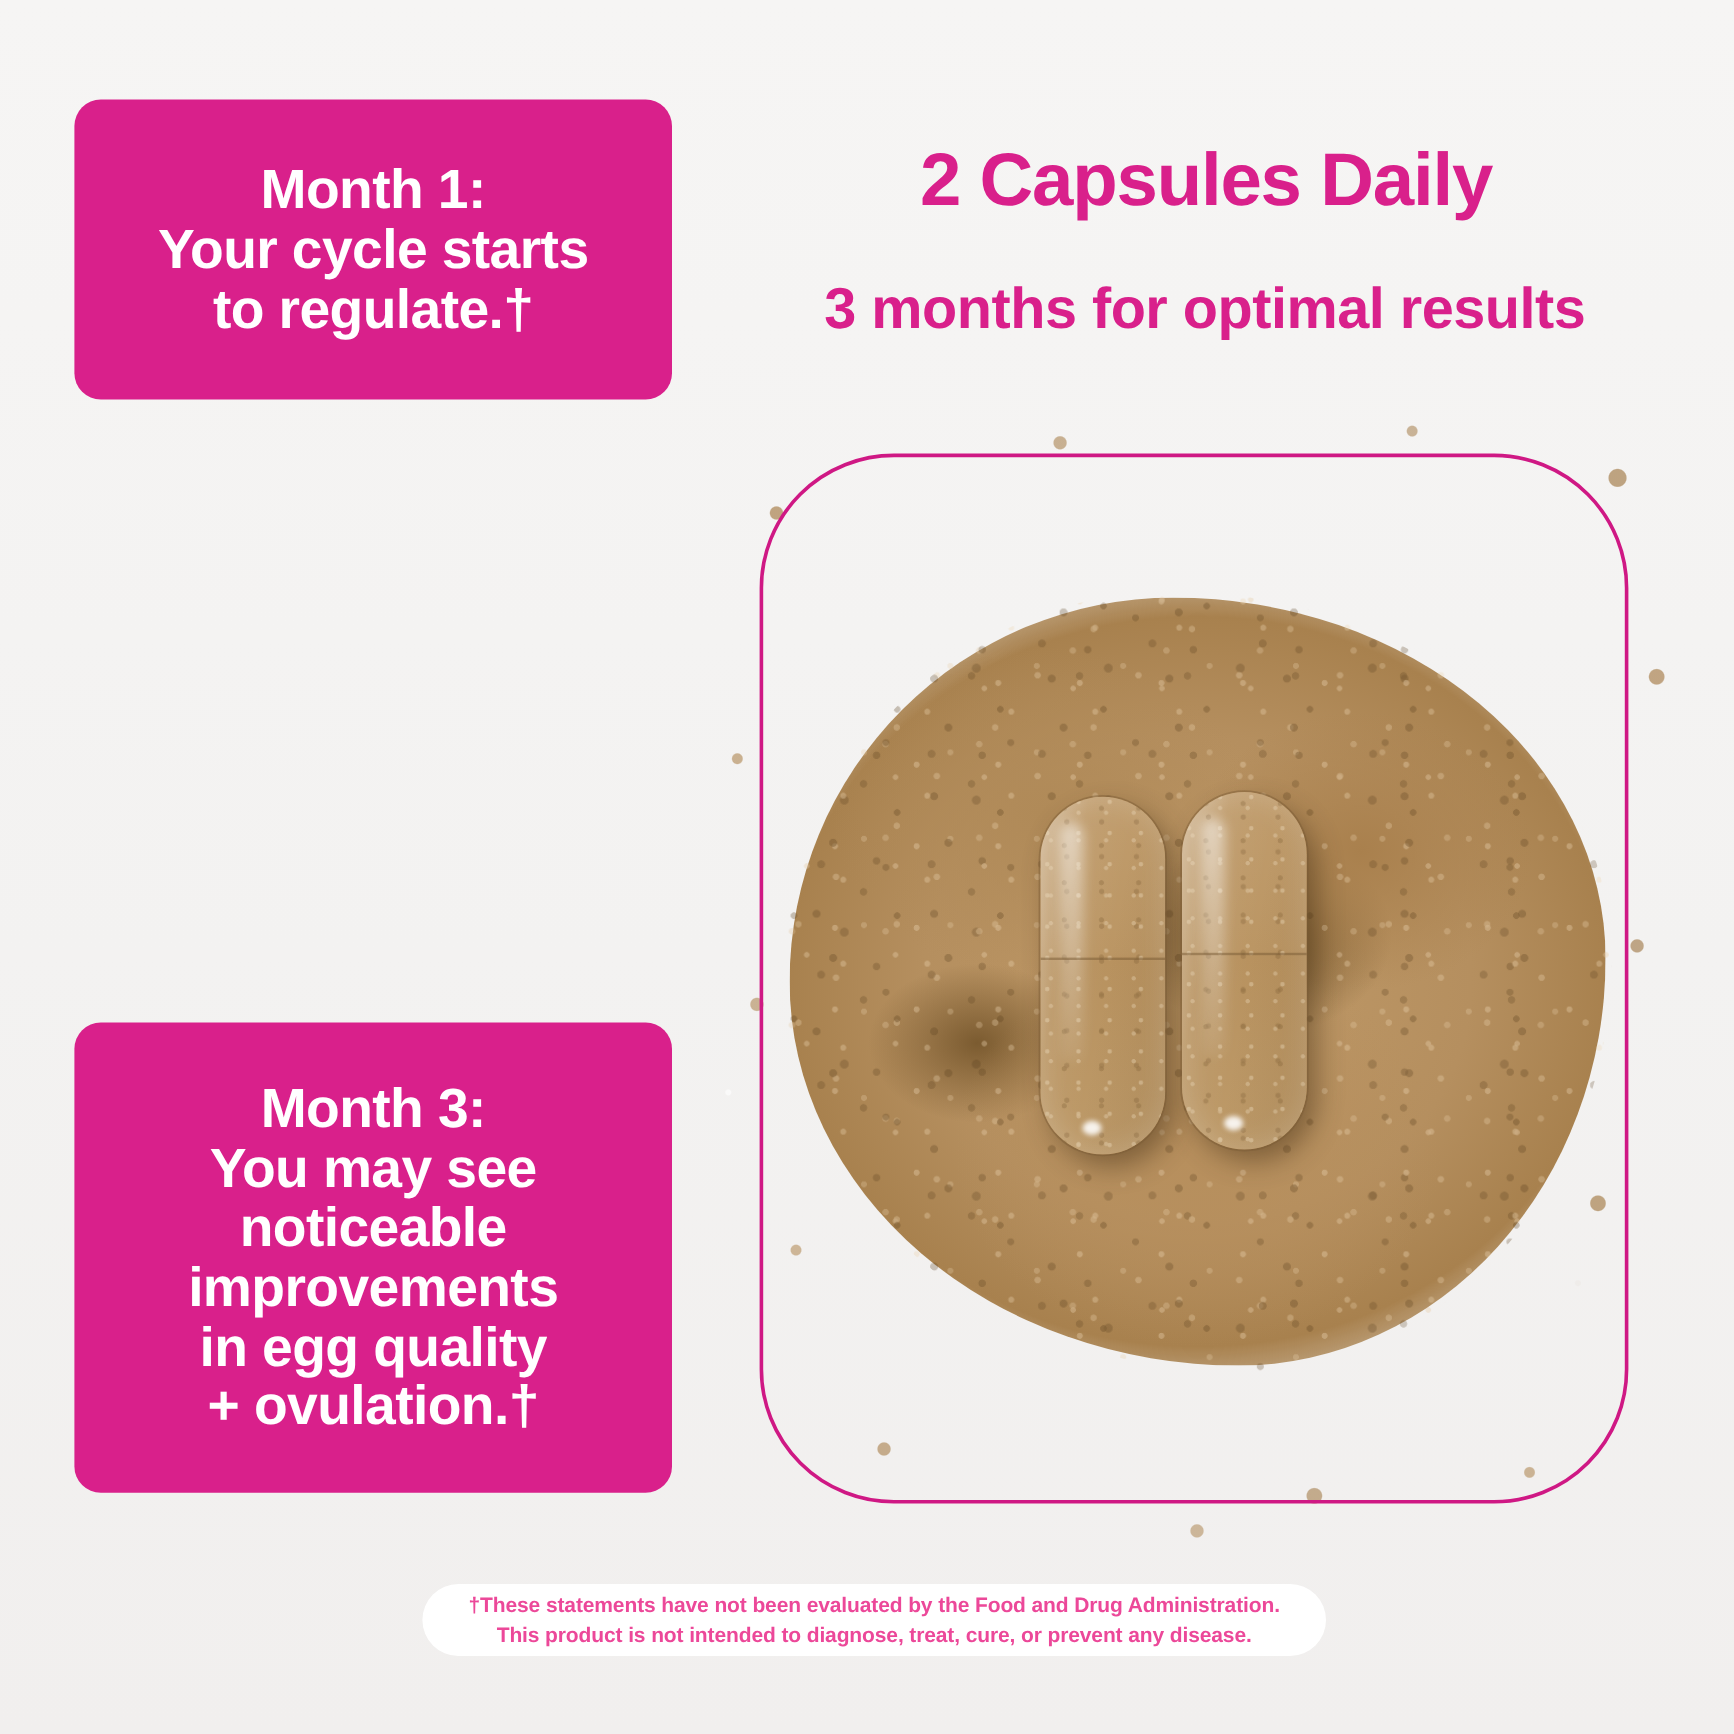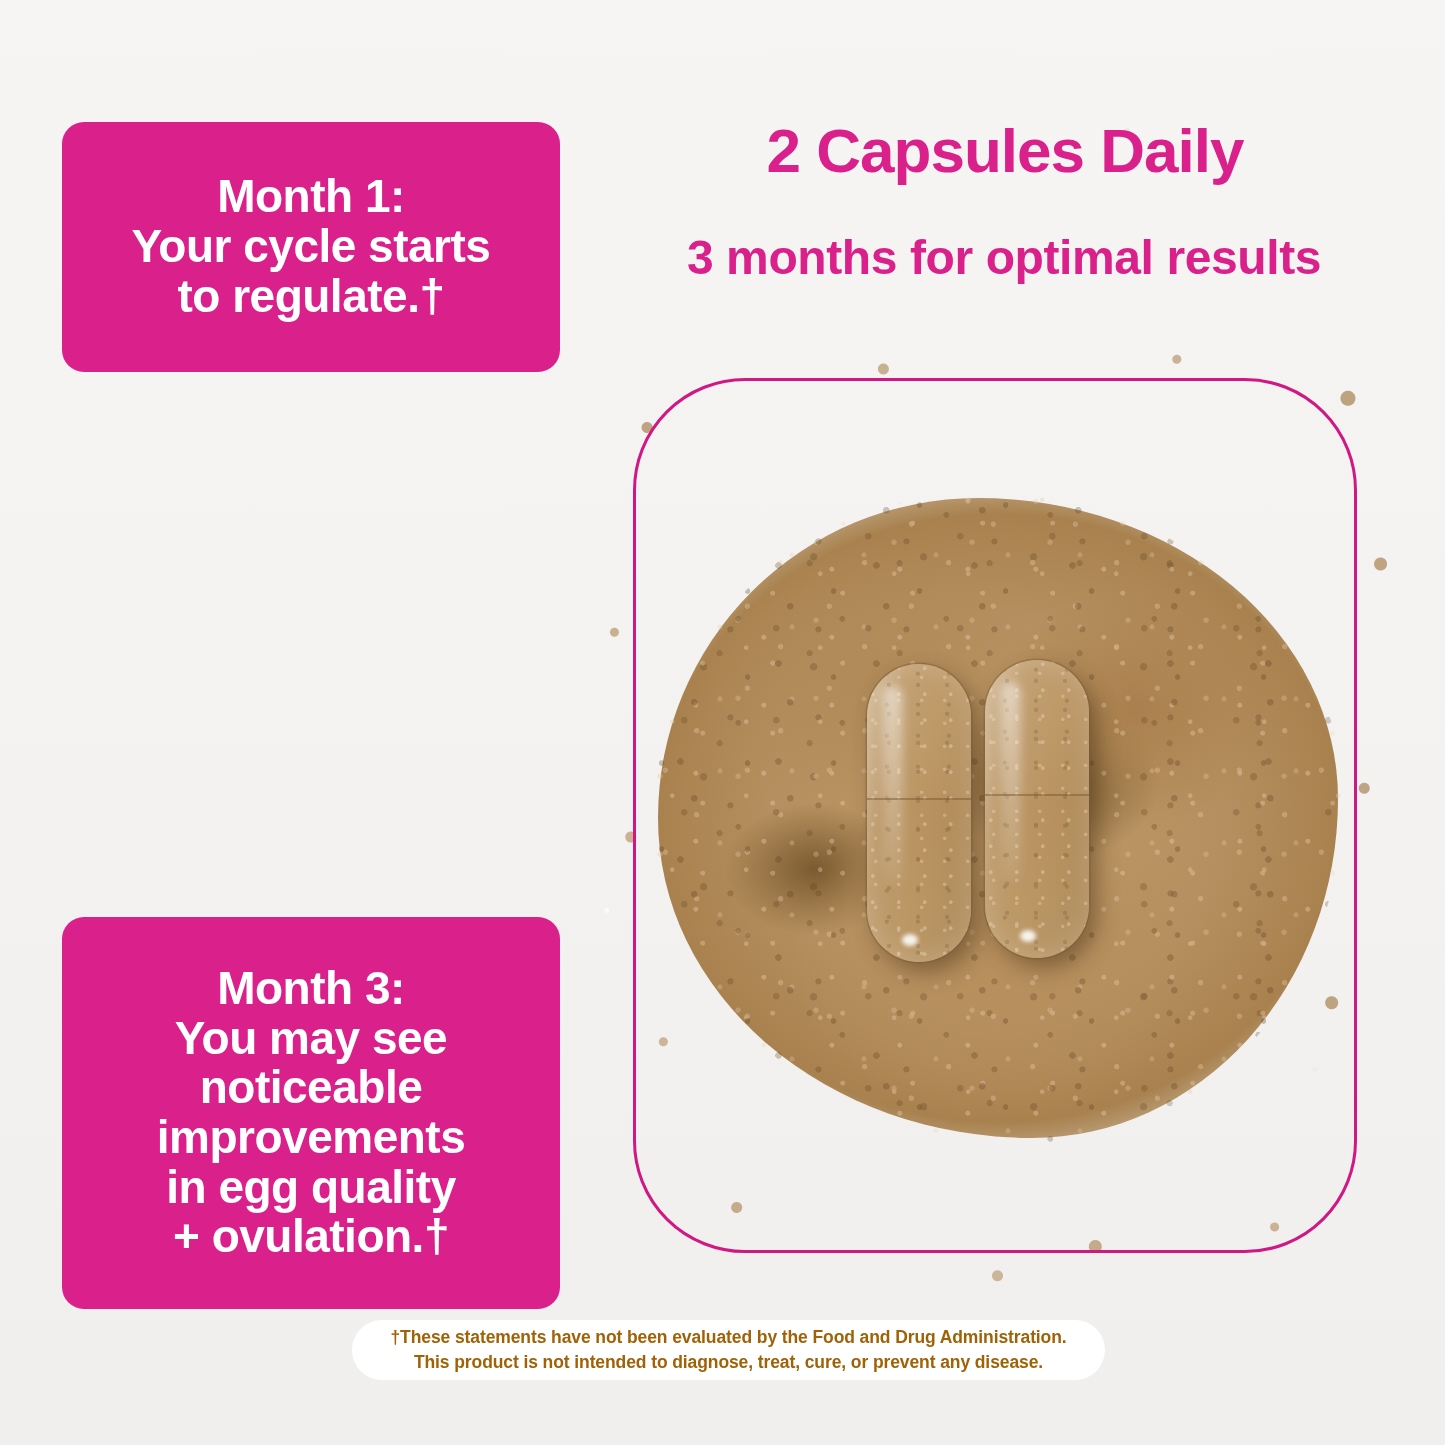--- a/index.html
+++ b/index.html
@@ -44,32 +44,31 @@
     width: 498px;
     background: #d9208b;
     border-radius: 22px;
     color: #ffffff;
     display: flex;
     align-items: center;
     justify-content: center;
     text-align: center;
     box-sizing: border-box;
     padding: 10px 30px;
-    margin-top: 39px;
   }
   .month-card .card-text {
     font-weight: 700;
     line-height: 1.08;
     letter-spacing: -0.5px;
     white-space: pre-line;
   }
 
   #card-month-1 { top: 83px;  height: 250px; }
   #card-month-2 { top: 418px; height: 382px; }
-  #card-month-3 { top: 878px; height: 392px; }
+  #card-month-3 { top: 852px; height: 392px; }
 
   #card-month-1 .card-text { font-size: 46px; }
   #card-month-2 .card-text { font-size: 46px; }
   #card-month-3 .card-text { font-size: 46px; }
 
   
   #headline {
     position: absolute;
     left: 600px;
     top: 118px;
@@ -254,21 +253,21 @@
     height: 60px;
     background: #ffffff;
     border-radius: 34px;
     display: flex;
     flex-direction: column;
     align-items: center;
     justify-content: center;
     z-index: 4;
   }
   #disclaimer .line {
-    color: #a16207;
+    color: #ec4899;
     font-size: 17.5px;
     font-weight: 700;
     line-height: 1.42;
     letter-spacing: -0.1px;
     text-align: center;
     white-space: nowrap;
   }
 </style>
 </head>
 <body>

